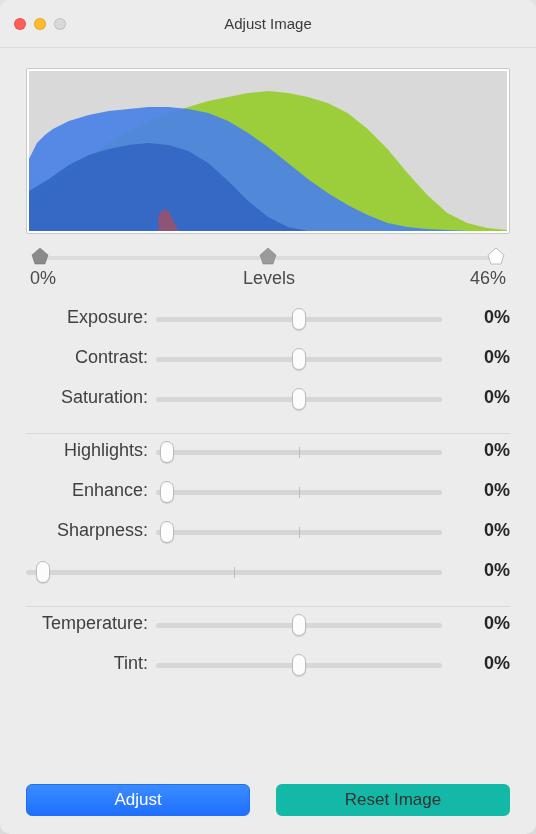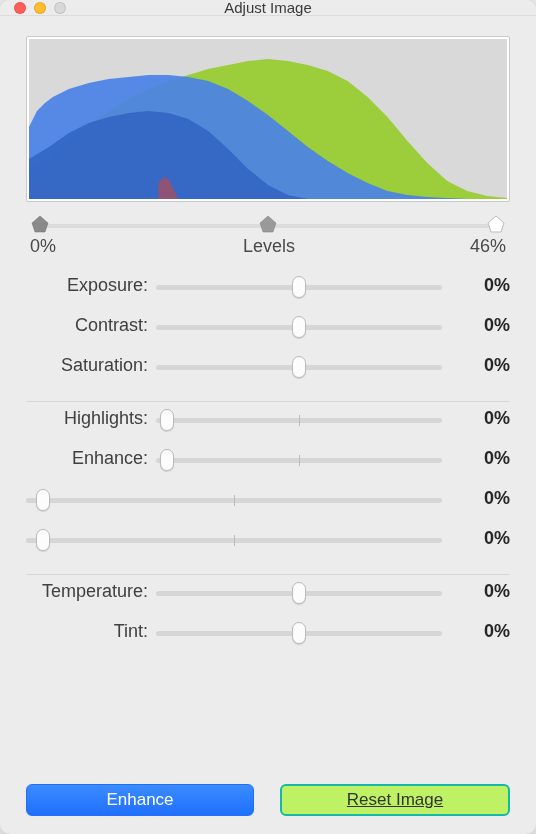--- a/index.html
+++ b/index.html
@@ -14,21 +14,21 @@
       width: 536px;
       height: 834px;
       background: #ececec;
       border-radius: 10px;
       box-shadow: 0 4px 24px rgba(0,0,0,0.25);
       display: flex;
       flex-direction: column;
       overflow: hidden;
     }
     .titlebar {
-      height: 16px;
+      height: 48px;
       display: flex;
       align-items: center;
       position: relative;
       background: #ececec;
       border-bottom: 1px solid #dcdcdc;
     }
     .traffic-lights {
       display: flex;
       gap: 8px;
       padding-left: 14px;
@@ -178,24 +178,23 @@
       align-items: center;
       justify-content: center;
       cursor: pointer;
     }
     .btn-primary {
       background: linear-gradient(#3b8cff, #1f6fff);
       color: #fff;
       border: 1px solid #1f6fff;
     }
     .btn-secondary {
-      background: #bef264;
+      background: #14b8a6;
       color: #333;
-      border: 2px solid #14b8a6;
-      text-decoration: underline;
+      border: 6px solid #14b8a6;
     }
   </style>
 </head>
 <body>
 
 <div class="window">
 
   <div class="titlebar">
     <div class="traffic-lights">
       <div class="traffic-light tl-close"></div>
@@ -298,20 +297,21 @@
         <div class="slider-track-wrap">
           <div class="slider-track">
               <div class="slider-tick" style="left:50%"></div>
             </div>
           <div class="slider-thumb" style="left:4%"></div>
         </div>
         <div class="slider-value">0%</div>
       </div>
 
       <div class="slider-row">
+        <div class="slider-label">Sharpness:</div>
         <div class="slider-track-wrap">
           <div class="slider-track">
               <div class="slider-tick" style="left:50%"></div>
             </div>
           <div class="slider-thumb" style="left:4%"></div>
         </div>
         <div class="slider-value">0%</div>
       </div>
 
       <div class="slider-row">
@@ -344,18 +344,18 @@
               <div class="slider-tick" style="left:50%"></div>
             </div>
           <div class="slider-thumb" style="left:50%"></div>
         </div>
         <div class="slider-value">0%</div>
       </div>
 
     </div>
 
     <div class="button-row">
-      <div class="btn btn-primary">Enhance</div>
+      <div class="btn btn-primary">Adjust</div>
       <div class="btn btn-secondary">Reset Image</div>
     </div>
 
   </div>
 </div>
 
 </body></html>

